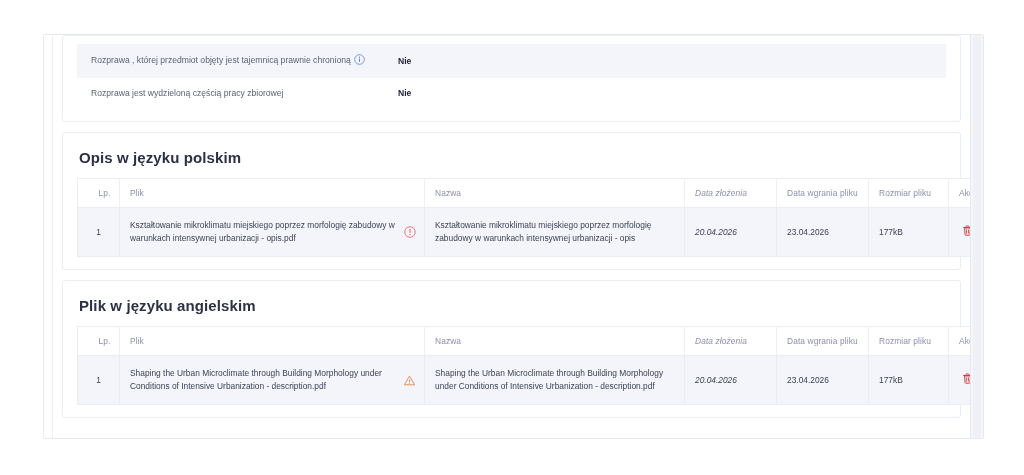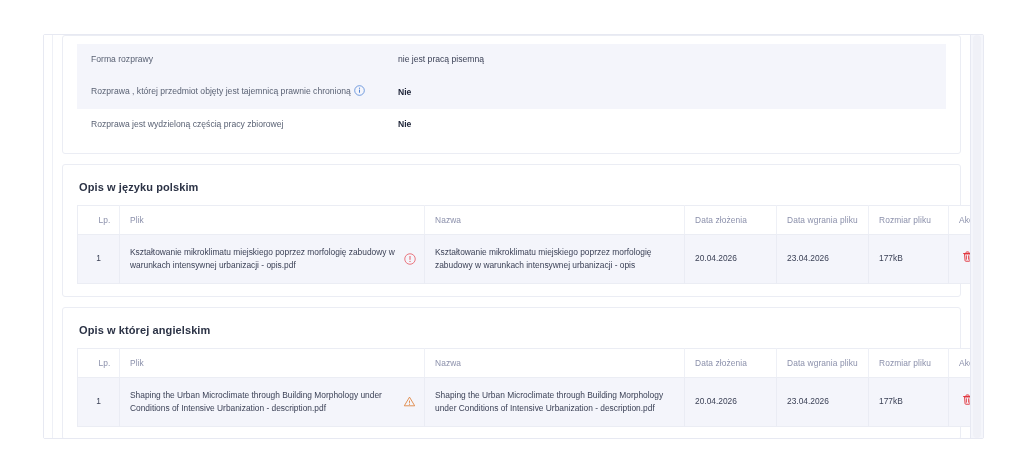--- a/index.html
+++ b/index.html
@@ -67,21 +67,21 @@
   .panel {
     background: #ffffff;
     border: 1px solid #ebedf4;
     border-radius: 3px;
     margin: 0 0 10px 0;
     padding: 10px 14px 12px 14px;
   }
   .panel.first { padding-top: 8px; }
 
   .panel-title {
-    font-size: 11px;
+    font-size: 15px;
     font-weight: bold;
     color: #2b3245;
     letter-spacing: 0.1px;
     padding: 6px 2px 12px 2px;
   }
 
   
   .kv-list { width: 100%; border-collapse: collapse; }
   .kv-row td {
     font-size: 8.6px;
@@ -127,21 +127,21 @@
     padding: 11px 8px 11px 10px;
     border-right: 1px solid #eaecf4;
     vertical-align: middle;
     line-height: 1.55;
   }
   .data-table tbody td:last-child { border-right: none; }
 
   .col-lp    { width: 42px;  text-align: center !important; padding-left: 0 !important; padding-right: 0 !important; }
   .col-plik  { width: 305px; margin-top: 44px; }
   .col-nazwa { width: 260px; }
-  .col-data1 { width: 92px; }
+  .col-data1 { width: 92px; font-style: italic; }
   .col-data2 { width: 92px; }
   .col-rozm  { width: 80px; }
   .col-akcje { width: 85px; }
 
   th.col-lp { text-align: left; padding-left: 12px !important; }
 
   .plik-cell { display: flex; align-items: center; gap: 6px; }
   .plik-text { flex: 1 1 auto; }
   .plik-flag { flex: 0 0 auto; display: flex; align-items: center; }
 
@@ -159,24 +159,20 @@
 <body>
 
 <div class="page-frame">
 
   <div class="frame-inner">
     <div class="left-rail"></div>
 
     <div class="panel first">
       <table class="kv-list">
         <tbody>
-          <tr class="kv-row stripe">
-            <td class="kv-key">Forma rozprawy</td>
-            <td class="kv-val plain">nie jest pracą pisemną</td>
-          </tr>
           <tr class="kv-row stripe">
             <td class="kv-key">
               <span>Rozprawa , której przedmiot objęty jest tajemnicą prawnie chronioną</span><span class="icon-info-blue"><svg width="11" height="11" viewBox="0 0 16 16">
                     <circle cx="8" cy="8" r="7" fill="none" stroke="#4a7fd4" stroke-width="1.1"></circle>
                     <circle cx="8" cy="4.6" r="0.85" fill="#4a7fd4"></circle>
                     <rect x="7.3" y="6.4" width="1.4" height="5" rx="0.6" fill="#4a7fd4"></rect>
                   </svg></span>
             </td>
             <td class="kv-val">Nie</td>
           </tr>
@@ -234,21 +230,21 @@
                 </span>
 
               </div>
             </td>
           </tr>
         </tbody>
       </table>
     </div>
 
     <div class="panel">
-      <div class="panel-title">Opis w której angielskim</div>
+      <div class="panel-title">Plik w języku angielskim</div>
 
       <table class="data-table">
         <thead>
           <tr>
             <th class="col-lp">Lp.</th>
             <th class="col-plik">Plik</th>
             <th class="col-nazwa">Nazwa</th>
             <th class="col-data1">Data złożenia</th>
             <th class="col-data2">Data wgrania pliku</th>
             <th class="col-rozm">Rozmiar pliku</th>

